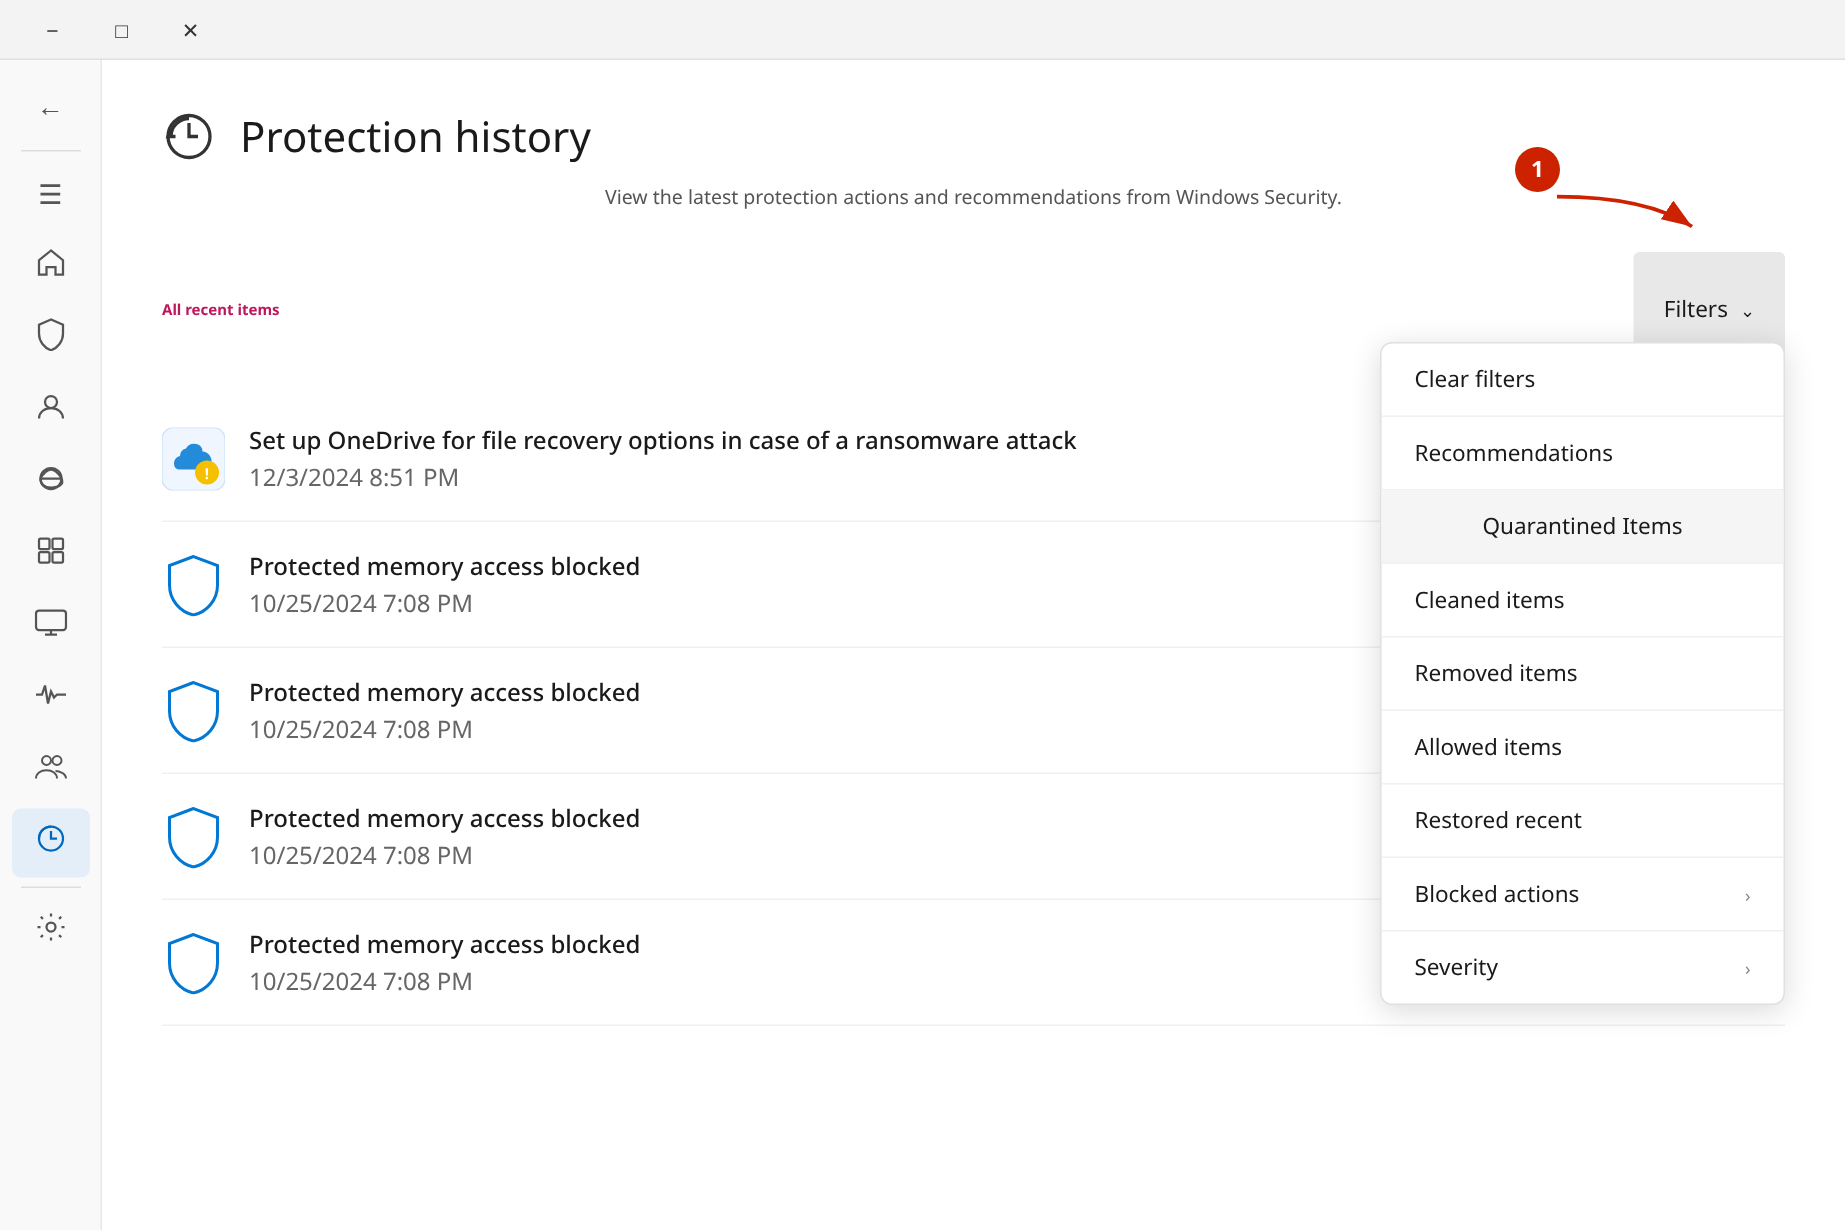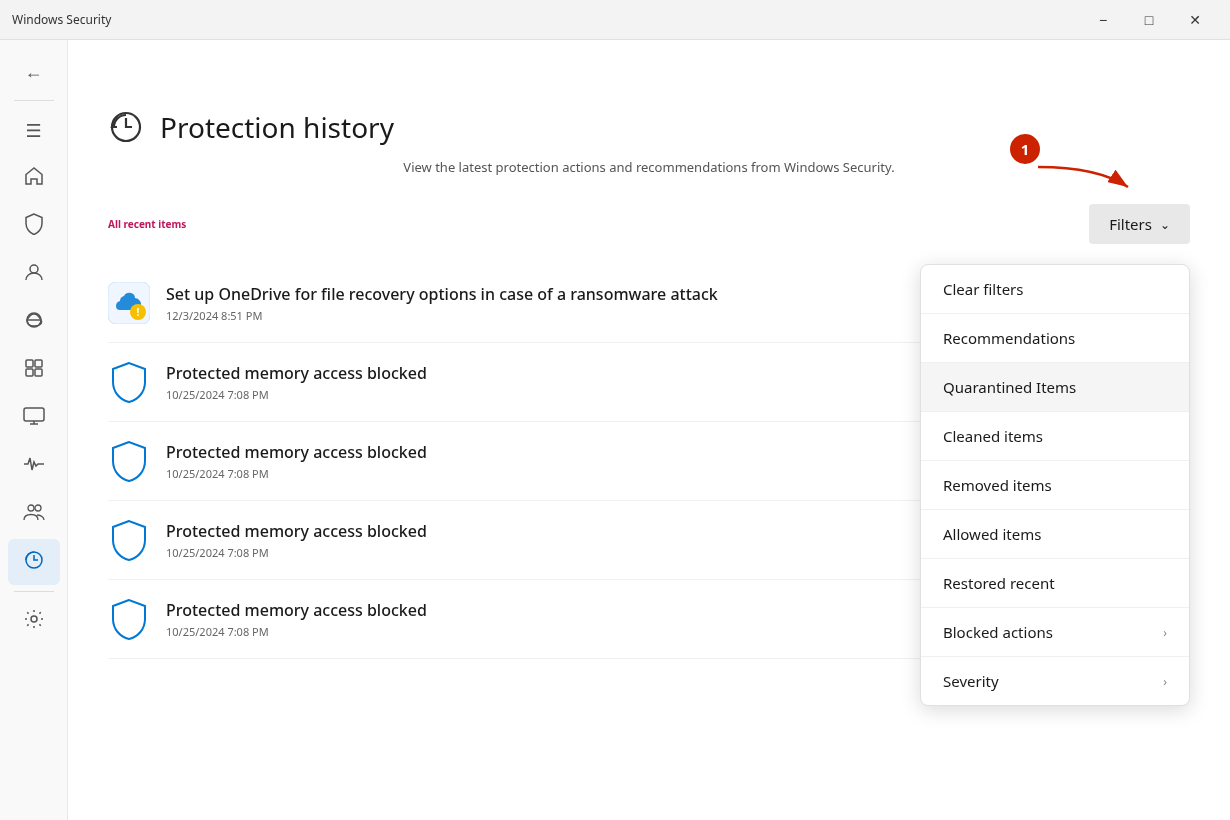--- a/index.html
+++ b/index.html
@@ -93,21 +93,20 @@
       padding: 32px 40px;
       overflow-y: auto;
       position: relative;
     }
 
     .page-header {
       display: flex;
       align-items: center;
       gap: 16px;
       margin-bottom: 12px;
-      margin-top: 36px;
     }
     .page-icon {
       width: 36px;
       height: 36px;
       color: #333;
       font-size: 28px;
     }
     .page-title {
       font-size: 28px;
       font-weight: 400;
@@ -132,21 +131,21 @@
       font-size: 10px;
       color: #be185d;
       font-weight: 700;
     }
 
     
     .filters-btn {
       background: #e8e8e8;
       border: none;
       border-radius: 4px;
-      padding: 10px 20px;
+      padding: 28px 20px;
       font-size: 15px;
       cursor: pointer;
       display: flex;
       align-items: center;
       gap: 8px;
       color: #1a1a1a;
       font-family: inherit;
     }
     .chevron-down {
       font-size: 12px;
@@ -193,21 +192,21 @@
     .item-title {
       font-size: 16px;
       color: #1a1a1a;
       font-weight: 500;
       white-space: nowrap;
       overflow: hidden;
       text-overflow: ellipsis;
       max-width: 680px;
     }
     .item-date {
-      font-size: 11px;
+      font-size: 16px;
       color: #666;
       margin-top: 3px;
     }
     .item-badge {
       font-size: 13px;
       color: #555;
       flex-shrink: 0;
     }
 
     
@@ -227,38 +226,37 @@
       padding: 14px 22px;
       font-size: 15px;
       color: #1a1a1a;
       cursor: pointer;
       display: flex;
       align-items: center;
       justify-content: space-between;
       border-bottom: 1px solid #f0f0f0;
     }
     .dropdown-item:last-child { border-bottom: none; }
-    .dropdown-item.highlighted { background: #f5f5f5; }
+    .dropdown-item.highlighted { background: #f5f5f5; justify-content: center; }
     .chevron-right { font-size: 12px; color: #888; }
 
     
     .main-content::-webkit-scrollbar { width: 8px; }
     .main-content::-webkit-scrollbar-track { background: #f0f0f0; }
     .main-content::-webkit-scrollbar-thumb { background: #ccc; border-radius: 4px; }
 
     .filters-area {
       position: relative;
       display: inline-block;
     }
   </style>
 </head>
 <body>
 
 <div class="title-bar">
-  <span class="title-bar-text">Windows Security</span>
   <div class="title-bar-controls">
     <button class="title-btn">−</button>
     <button class="title-btn">□</button>
     <button class="title-btn close">✕</button>
   </div>
 </div>
 
 <div class="app-layout">
 
   <div class="sidebar">

